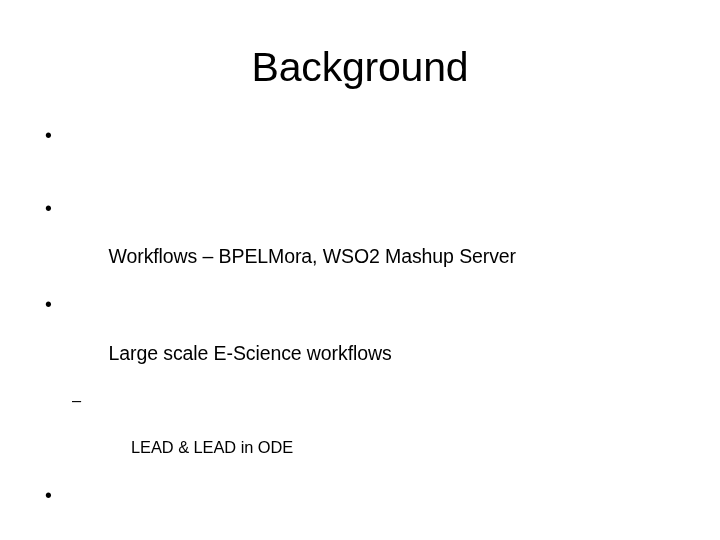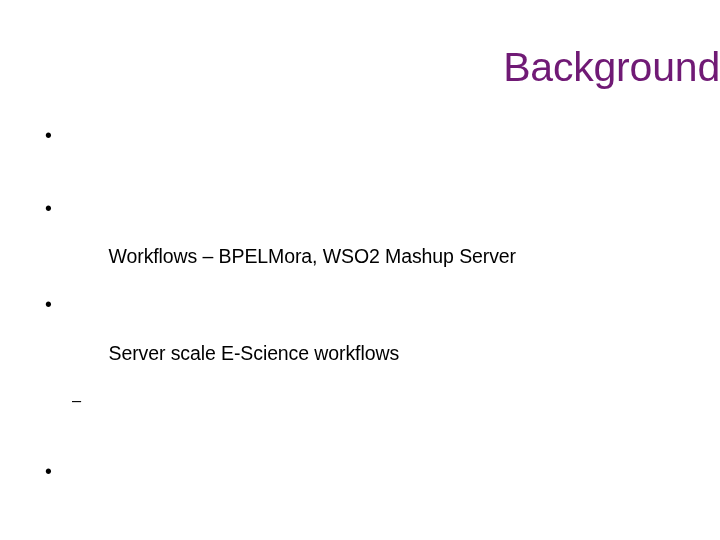--- a/index.html
+++ b/index.html
@@ -19,26 +19,26 @@
     width: 720px;
     height: 540px;
     background: #ffffff;
     box-sizing: border-box;
   }
   .slide-title {
     position: absolute;
     top: 44px;
     left: 0;
     width: 720px;
-    text-align: right;
+    text-align: center;
     font-size: 41px;
     line-height: 46px;
     font-weight: normal;
     letter-spacing: -0.2px;
-    color: #701a75;
+    color: #000000;
     white-space: nowrap;
   }
   .body-area {
     position: absolute;
     top: 123px;
     left: 40px;
     width: 640px;
   }
   ul.level1 {
     list-style: none;
@@ -100,27 +100,28 @@
     <ul class="level1 group">
       <li class="bullet1">
         <span class="marker">•</span>
       </li>
       <li class="bullet1">
         <span class="marker">•</span>
         <span>Workflows – BPELMora, WSO2 Mashup Server</span>
       </li>
       <li class="bullet1">
         <span class="marker">•</span>
-        <span>Server scale E-Science workflows</span>
+        <span>Large scale E-Science workflows</span>
       </li>
     </ul>
 
     <ul class="level2 group pad-top-2">
       <li class="bullet2">
         <span class="marker">–</span>
+        <span>LEAD &amp; LEAD in ODE</span>
       </li>
     </ul>
 
     <ul class="level1 group pad-top-2">
       <li class="bullet1">
         <span class="marker">•</span>
         
       </li>
     </ul>
 

